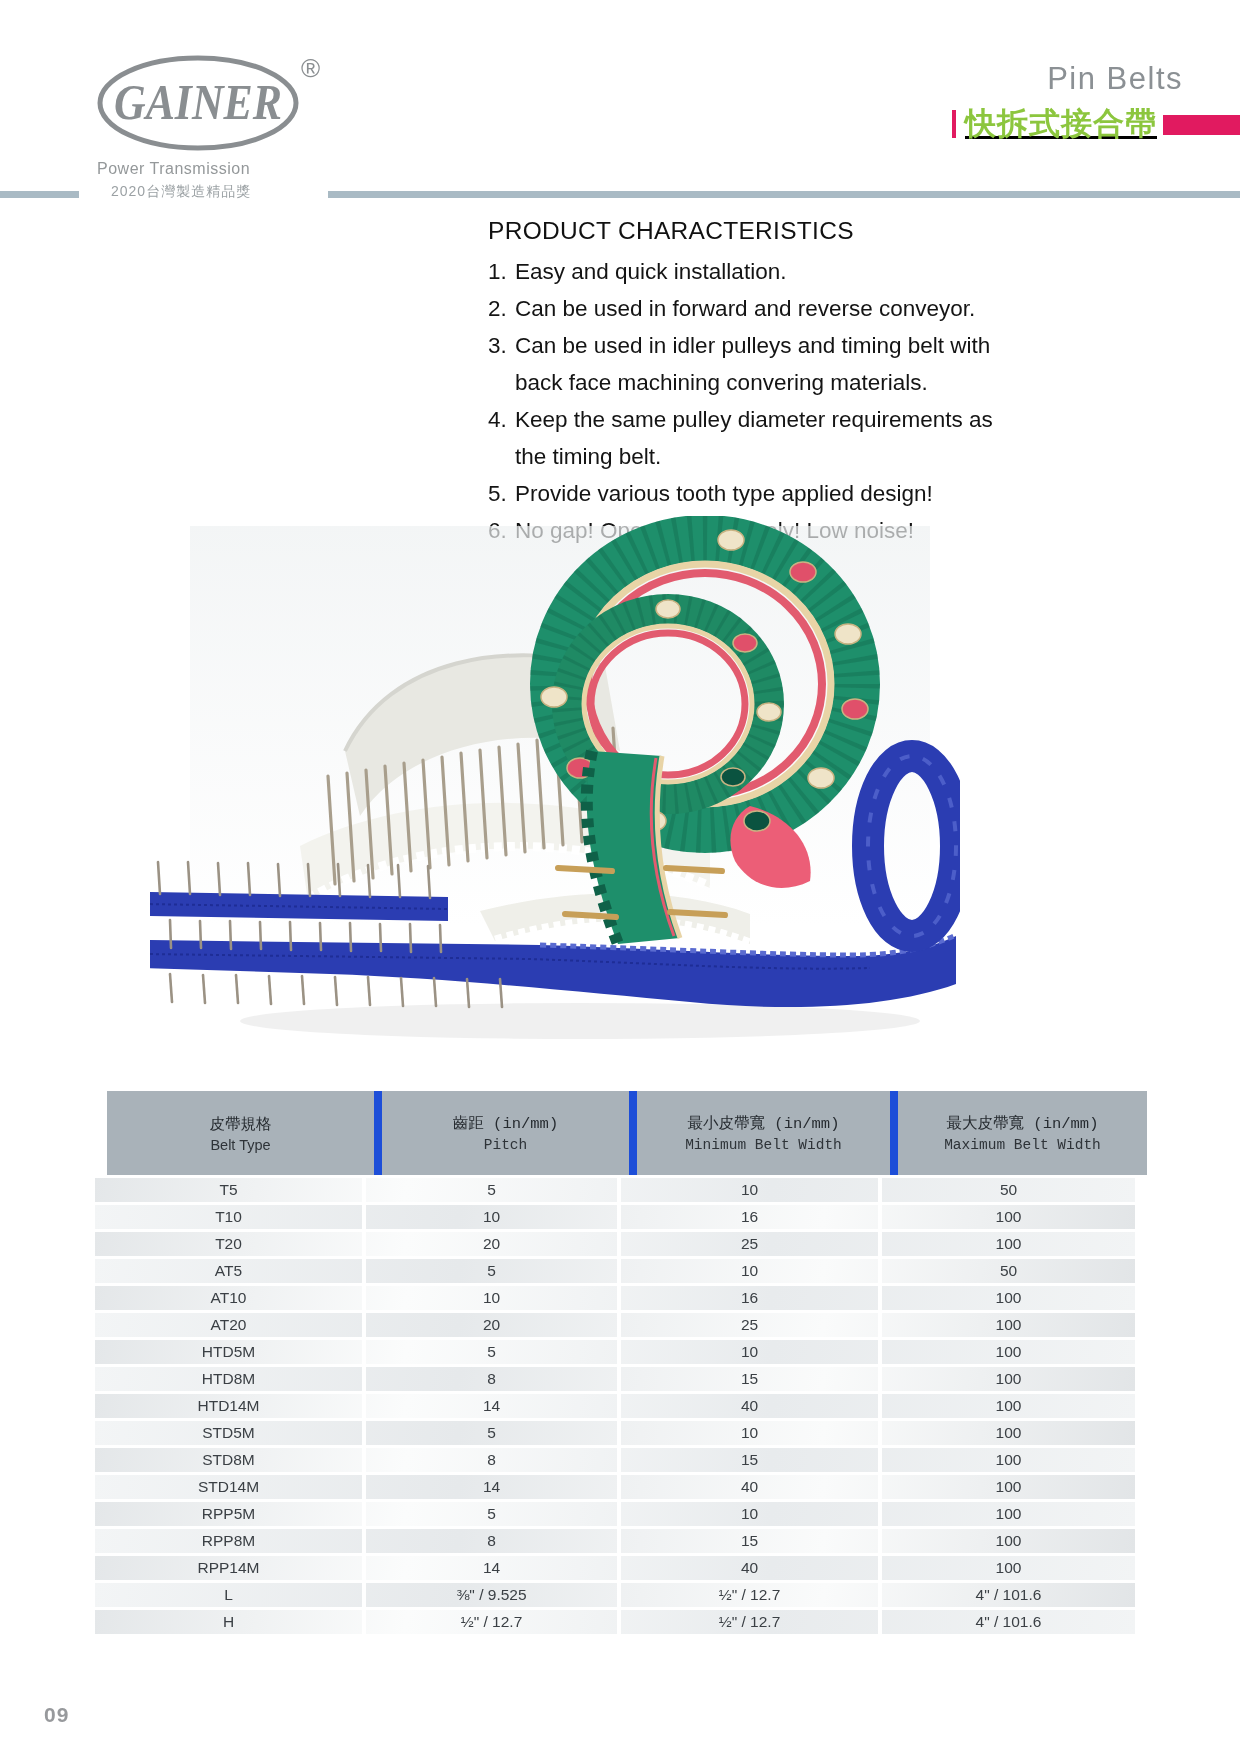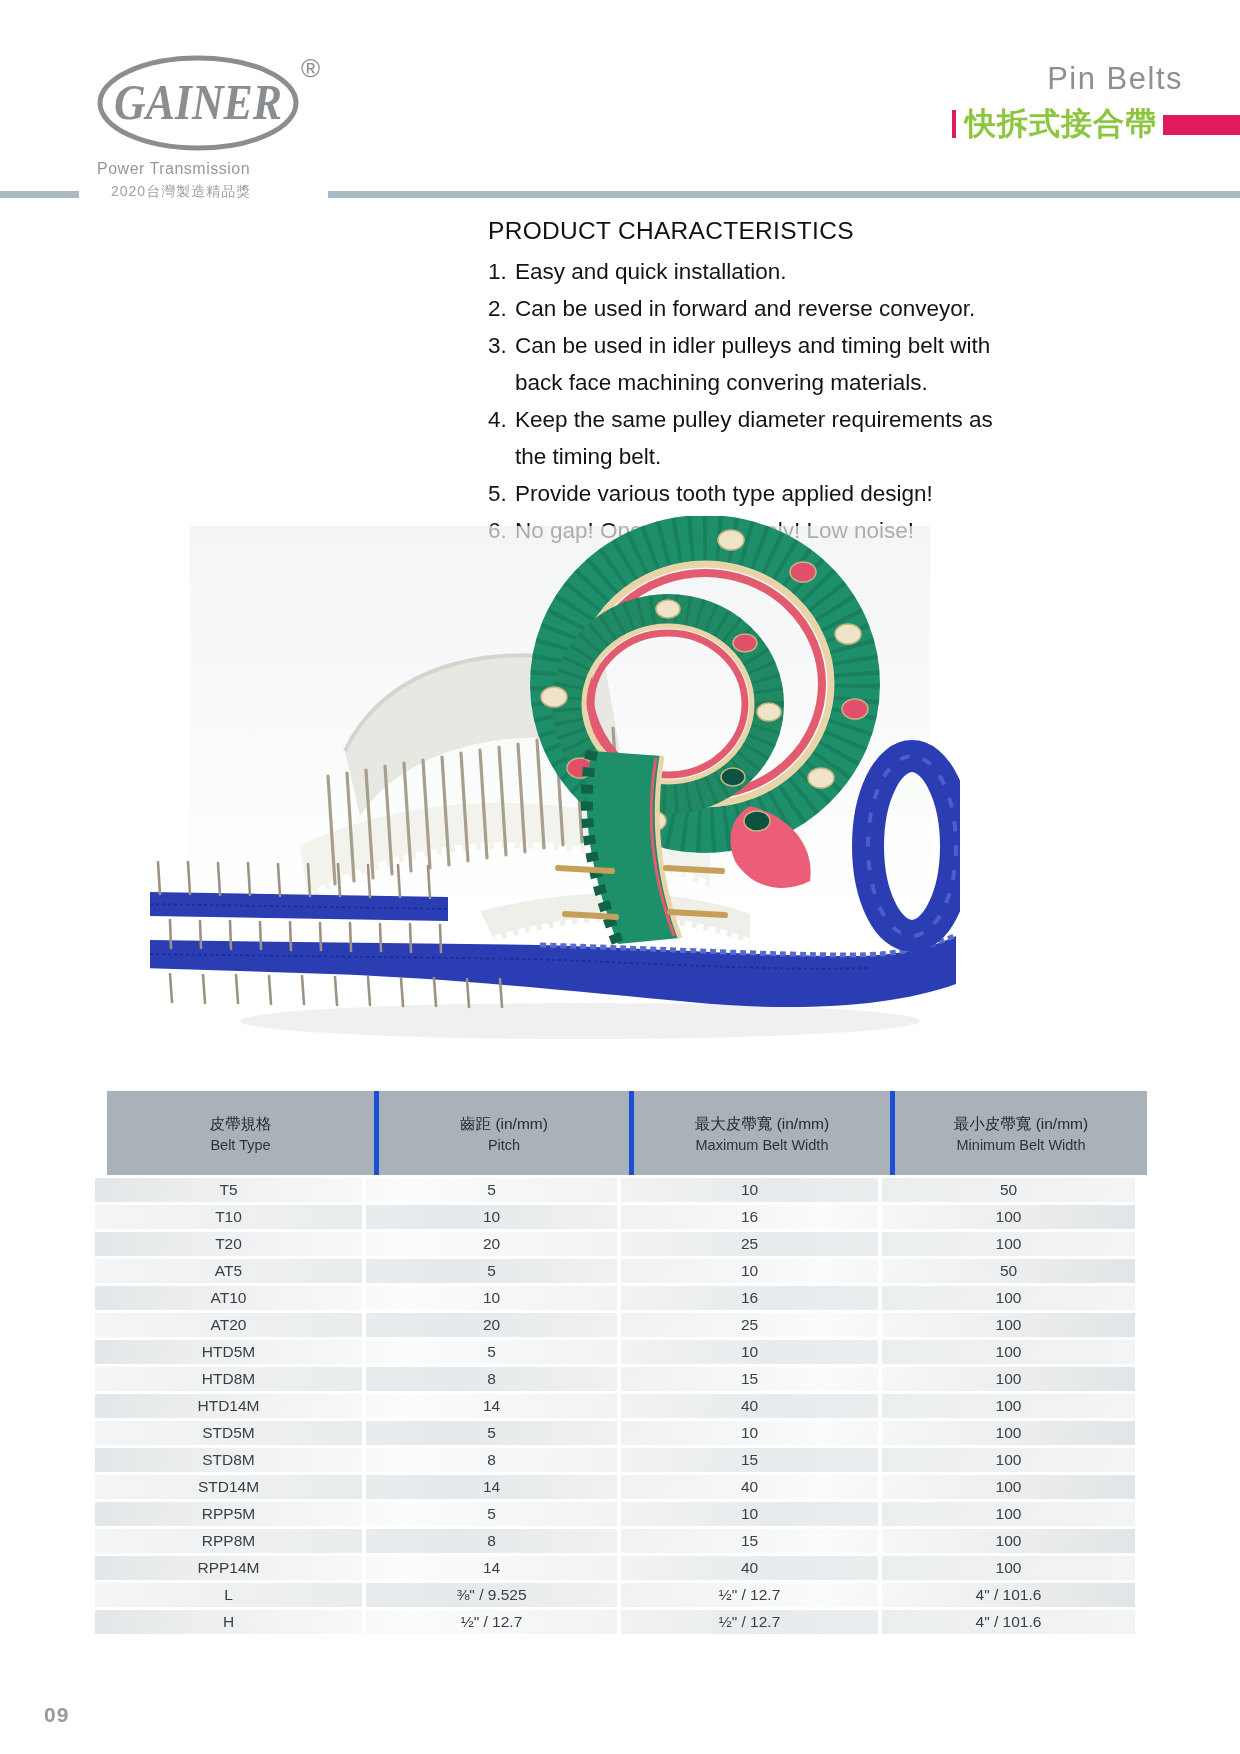--- a/index.html
+++ b/index.html
@@ -8,21 +8,21 @@
     font-family:"Liberation Sans","DejaVu Sans",sans-serif;overflow:hidden;
   }
   
   .logo-block{position:absolute;left:95px;top:40px;width:240px;}
   .logo-tagline{margin-top:3px;padding-left:2px;font-size:16px;color:#94989a;letter-spacing:0.5px;}
   .logo-award{margin-top:5px;padding-left:16px;font-size:14px;color:#9ba1a4;letter-spacing:1px;}
   .hbar{position:absolute;top:178px;height:7px;background:#a9bac4;}
   .hbar-left{left:0;width:79px;}
   .hbar-right{left:328px;width:912px;}
   .title-en{position:absolute;top:48px;right:57px;font-size:31px;color:#8b9094;letter-spacing:1.5px;}
-  .title-zh-row{position:absolute;top:90px;left:952px;display:flex;align-items:center;}
+  .title-zh-row{position:absolute;top:90px;left:952px;display:flex;align-items:center;text-decoration:underline;}
   .pink-tick{width:4px;height:28px;background:#e11a60;margin-right:9px;}
   .title-zh{font-size:31px;font-weight:bold;color:#8cc63e;letter-spacing:1px;}
   .pink-block{position:absolute;left:1163px;top:102px;width:77px;height:20px;background:#e11a60;}
   
   .features-zh{position:absolute;left:95px;top:204px;width:395px;}
   .features-zh .ft-title{font-size:25px;font-weight:bold;color:#000;margin:0 0 10px 0;letter-spacing:1px;}
   .features-zh ul{list-style:none;margin:0;padding:0;}
   .zh-item{font-size:22.5px;line-height:37px;color:#0c0c0c;letter-spacing:0.5px;white-space:nowrap;}
   .features-en{position:absolute;left:488px;top:204px;width:528px;}
   .features-en .ft-title{font-size:24.5px;font-weight:500;color:#111;margin:0 0 8px 0;letter-spacing:0.3px;}
@@ -30,21 +30,21 @@
   .en-item{display:flex;font-size:22.5px;line-height:37px;color:#141414;}
   .en-item .num{flex:0 0 27px;}
   .en-item .txt{flex:1;}
   
   .photo{position:absolute;left:150px;top:503px;width:810px;height:535px;}
   
   .spec-table{position:absolute;left:95px;top:1078px;width:1040px;}
   .t-row{display:grid;grid-template-columns:267px 255px 261px 257px;}
   .t-head{background:transparent;padding-left:12px;}
   .th-cell{box-sizing:border-box;background:#a9b2b9;text-align:center;padding:21px 0 20px 0;}
-  .th-cell + .th-cell{border-left:5px solid #1d4ed8;}
+  .th-cell + .th-cell{border-left:8px solid #1d4ed8;font-family:Liberation Mono, monospace;}
   .th-zh{font-size:15.5px;line-height:24px;color:#262b30;}
   .th-en{font-size:14.5px;line-height:19px;color:#2e3338;}
   .t-body .t-row{border-top:3px solid #fff;}
   .t-body .t-row:nth-child(odd){background:linear-gradient(100deg,#e4e7e9 0%,#fbfcfc 30%,#e8ebed 65%,#f2f4f5 100%);}
   .t-body .t-row:nth-child(even){background:linear-gradient(100deg,#f3f5f6 0%,#e6e9eb 35%,#fafbfb 70%,#e2e5e7 100%);}
   .td-cell{box-sizing:border-box;height:24px;line-height:24px;text-align:center;font-size:15.5px;color:#3b4045;}
   .td-cell + .td-cell{border-left:4px solid #fff;}
   
   .page-number{position:absolute;left:44px;top:1690px;font-size:21px;font-weight:bold;color:#97999c;letter-spacing:1px;}
 </style>
@@ -233,26 +233,26 @@
     <div class="t-row t-head">
         <div class="th-cell">
           <div class="th-zh">皮帶規格</div>
           <div class="th-en">Belt Type</div>
         </div>
         <div class="th-cell">
           <div class="th-zh">齒距 (in/mm)</div>
           <div class="th-en">Pitch</div>
         </div>
         <div class="th-cell">
+          <div class="th-zh">最小皮帶寬 (in/mm)</div>
+          <div class="th-en">Minimum Belt Width</div>
+        </div>
+        <div class="th-cell">
           <div class="th-zh">最大皮帶寬 (in/mm)</div>
           <div class="th-en">Maximum Belt Width</div>
-        </div>
-        <div class="th-cell">
-          <div class="th-zh">最小皮帶寬 (in/mm)</div>
-          <div class="th-en">Minimum Belt Width</div>
         </div>
       </div>
     <div class="t-body">
         <div class="t-row">
           <div class="td-cell">T5</div>
           <div class="td-cell">5</div>
           <div class="td-cell">10</div>
           <div class="td-cell">50</div>
         </div>
         <div class="t-row">

